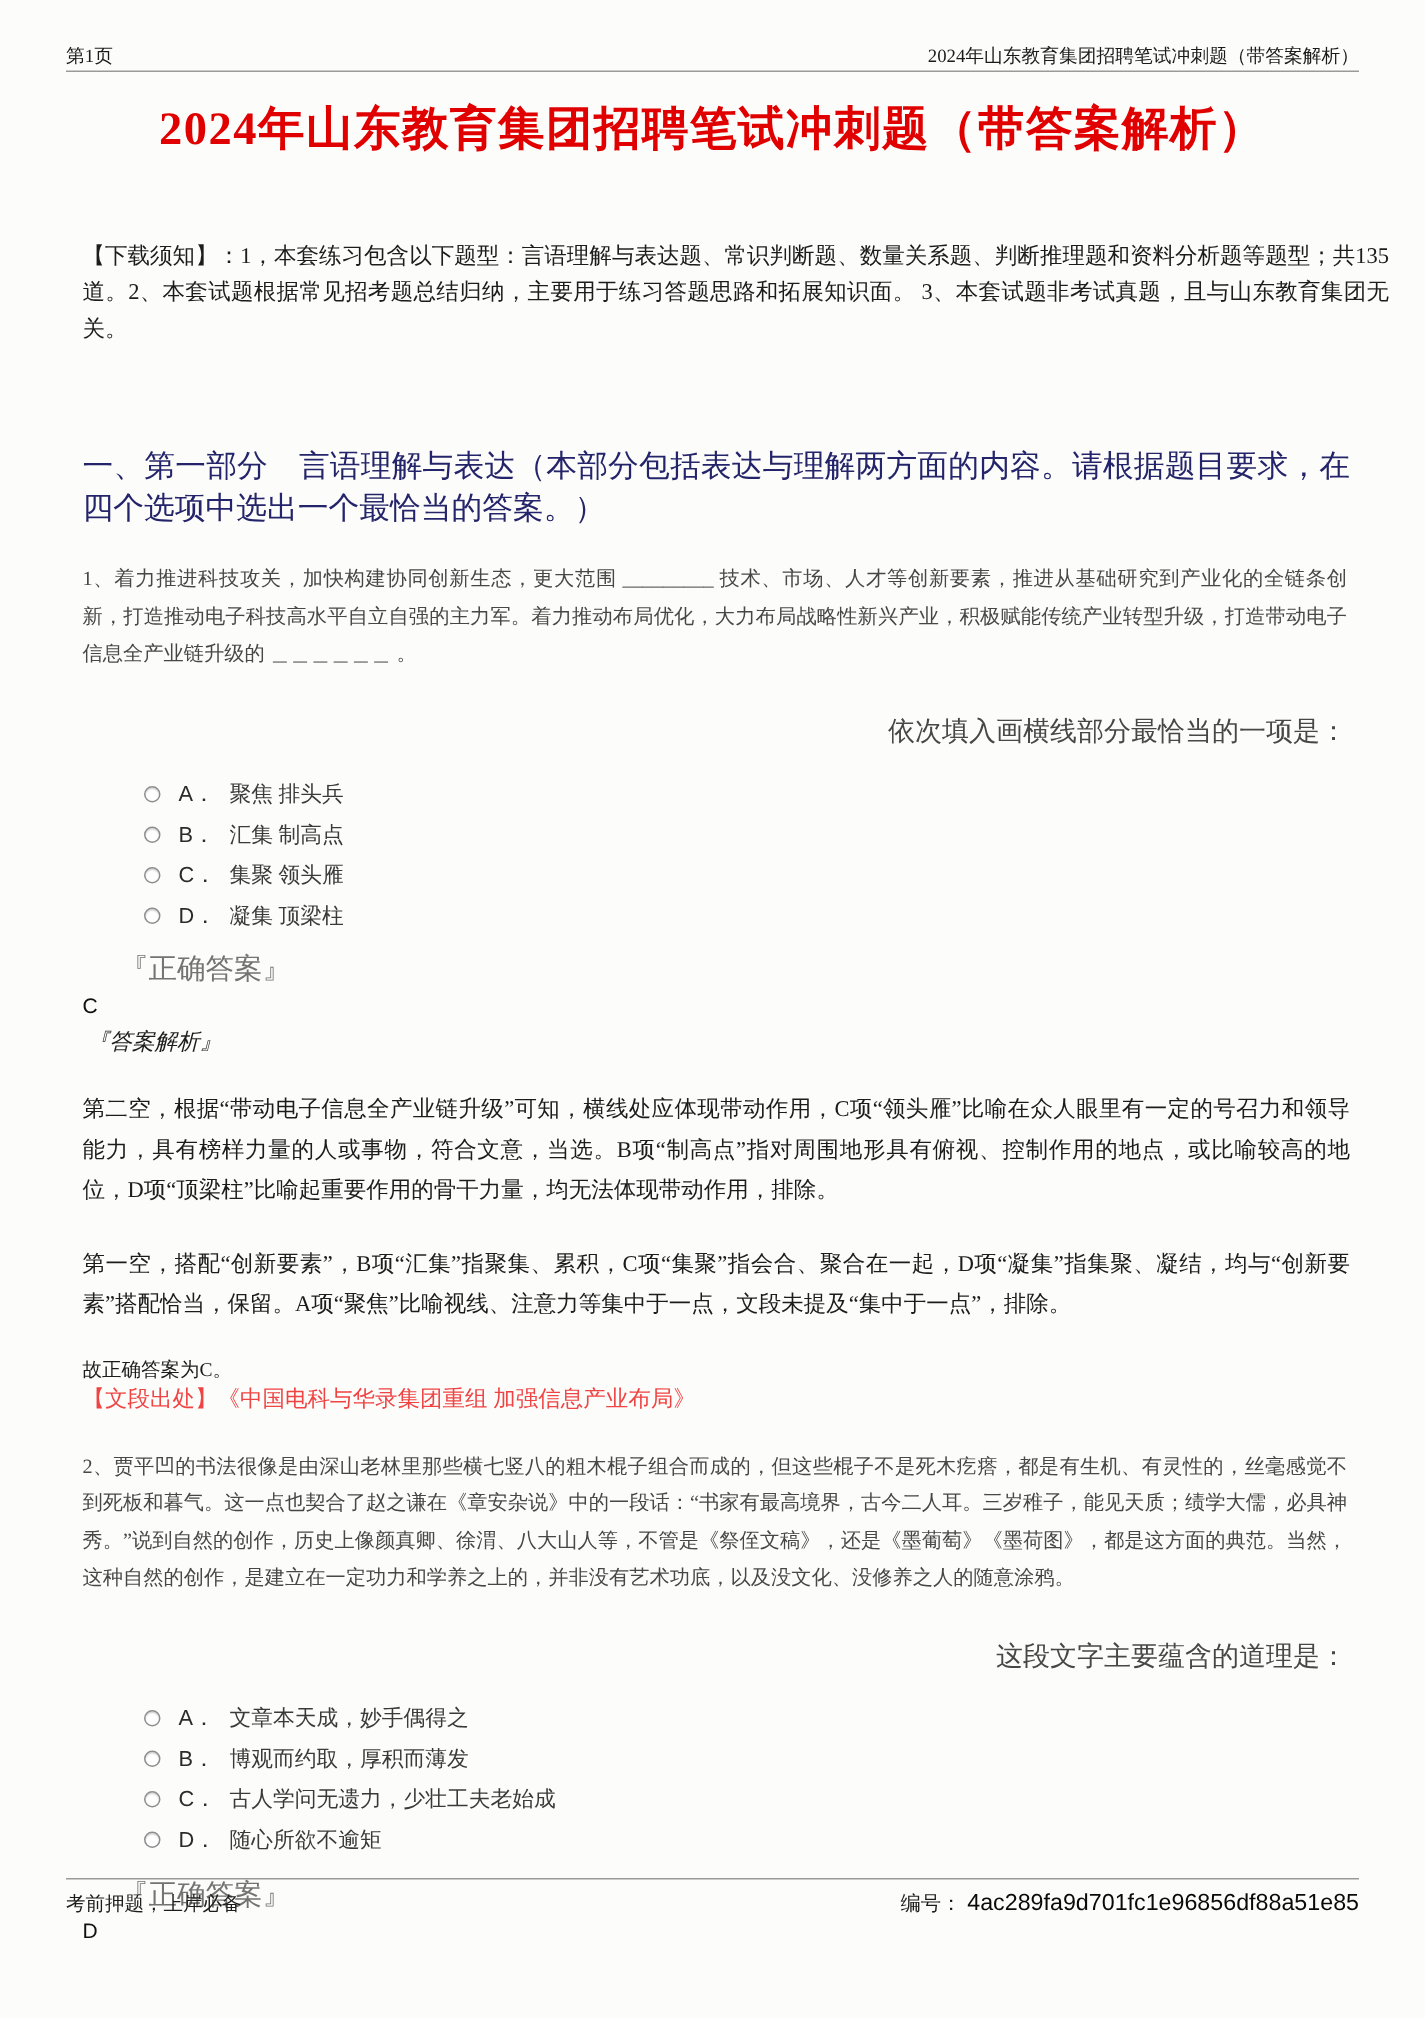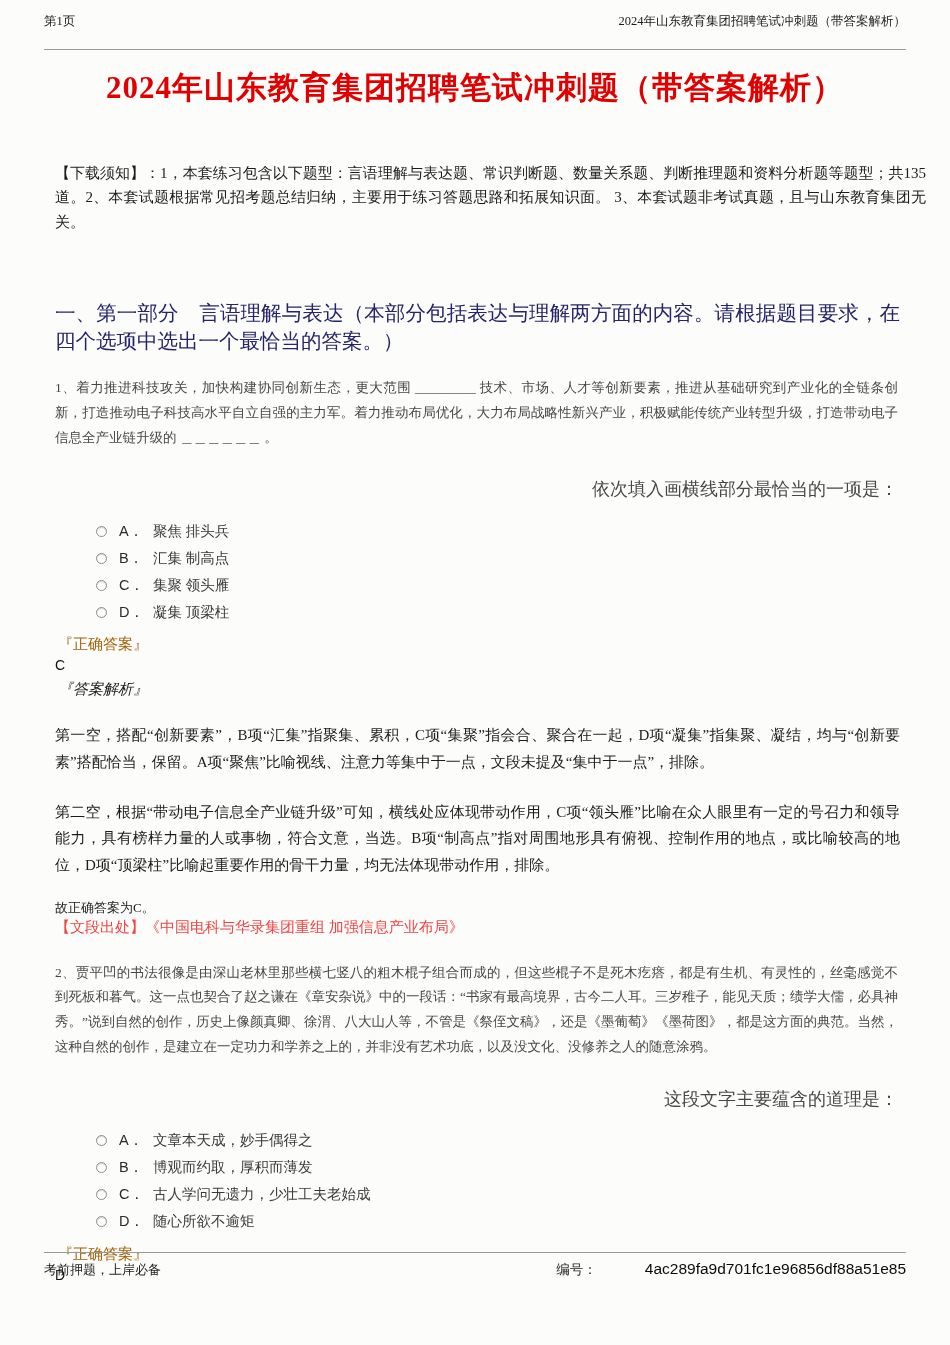--- a/index.html
+++ b/index.html
@@ -7,23 +7,23 @@
   body {
     width: 950px;
     height: 1345px;
     position: relative;
     background: #fcfcfa;
     font-family: "Liberation Serif", "DejaVu Serif", serif;
     color: #222;
     overflow: hidden;
   }
   .page-header {
-    margin: 0 44px;
+    margin: 16px 44px;
     padding-top: 13px;
-    padding-bottom: 19px;
+    padding-bottom: 1px;
     border-bottom: 1px solid #9a9a9a;
     display: flex;
     justify-content: space-between;
     align-items: baseline;
     gap: 30px;
   }
   .page-header .page-num {
     font-size: 12.5px;
     color: #1a1a1a;
   }
@@ -92,23 +92,23 @@
     font-size: 14.5px;
     color: #2b2b2b;
     margin-left: 12px;
     width: 34px;
   }
   .option-text {
     font-size: 14.5px;
     color: #3a3a3a;
   }
   .answer-label {
-    margin: 15px 52px 0 58px;
-    font-size: 15px;
-    color: #a16207;
+    margin: 15px 52px 0 80px;
+    font-size: 19px;
+    color: #737373;
   }
   .answer-value {
     margin: 3px 52px 0 55px;
     font-family: "Liberation Sans", "DejaVu Sans", sans-serif;
     font-size: 14px;
     color: #111;
   }
   .analysis-label {
     margin: 7px 52px 0 58px;
     font-size: 15px;
@@ -144,21 +144,20 @@
     justify-content: space-between;
     align-items: baseline;
   }
   .footer-left {
     font-size: 13px;
     color: #1c1c1c;
   }
   .footer-right {
     display: flex;
     align-items: baseline;
-    gap: 44px;
   }
   .footer-right .id-label {
     font-size: 13.5px;
     color: #1c1c1c;
   }
   .footer-right .id-value {
     font-family: "Liberation Sans", "DejaVu Sans", sans-serif;
     font-size: 15.5px;
     color: #0a0a0a;
     margin-left: 4px;
@@ -201,22 +200,22 @@
     <li class="option-row">
       <span class="radio"></span>
       <span class="option-letter">D．</span>
       <span class="option-text">凝集 顶梁柱</span>
     </li>
   </ul>
 
   <p class="answer-label">『正确答案』</p>
   <p class="answer-value">C</p>
   <p class="analysis-label">『答案解析』</p>
+  <p class="analysis-para">第二空，根据“带动电子信息全产业链升级”可知，横线处应体现带动作用，C项“领头雁”比喻在众人眼里有一定的号召力和领导能力，具有榜样力量的人或事物，符合文意，当选。B项“制高点”指对周围地形具有俯视、控制作用的地点，或比喻较高的地位，D项“顶梁柱”比喻起重要作用的骨干力量，均无法体现带动作用，排除。</p>
   <p class="analysis-para">第一空，搭配“创新要素”，B项“汇集”指聚集、累积，C项“集聚”指会合、聚合在一起，D项“凝集”指集聚、凝结，均与“创新要素”搭配恰当，保留。A项“聚焦”比喻视线、注意力等集中于一点，文段未提及“集中于一点”，排除。</p>
-  <p class="analysis-para">第二空，根据“带动电子信息全产业链升级”可知，横线处应体现带动作用，C项“领头雁”比喻在众人眼里有一定的号召力和领导能力，具有榜样力量的人或事物，符合文意，当选。B项“制高点”指对周围地形具有俯视、控制作用的地点，或比喻较高的地位，D项“顶梁柱”比喻起重要作用的骨干力量，均无法体现带动作用，排除。</p>
   <p class="conclusion">故正确答案为C。</p>
   <p class="source">【文段出处】《中国电科与华录集团重组 加强信息产业布局》</p>
 </div>
 
 <div>
   <p class="stem q2-stem">2、贾平凹的书法很像是由深山老林里那些横七竖八的粗木棍子组合而成的，但这些棍子不是死木疙瘩，都是有生机、有灵性的，丝毫感觉不到死板和暮气。这一点也契合了赵之谦在《章安杂说》中的一段话：“书家有最高境界，古今二人耳。三岁稚子，能见天质；绩学大儒，必具神秀。”说到自然的创作，历史上像颜真卿、徐渭、八大山人等，不管是《祭侄文稿》，还是《墨葡萄》《墨荷图》，都是这方面的典范。当然，这种自然的创作，是建立在一定功力和学养之上的，并非没有艺术功底，以及没文化、没修养之人的随意涂鸦。</p>
   <p class="prompt">这段文字主要蕴含的道理是：</p>
 
   <ul class="options">
     <li class="option-row">

